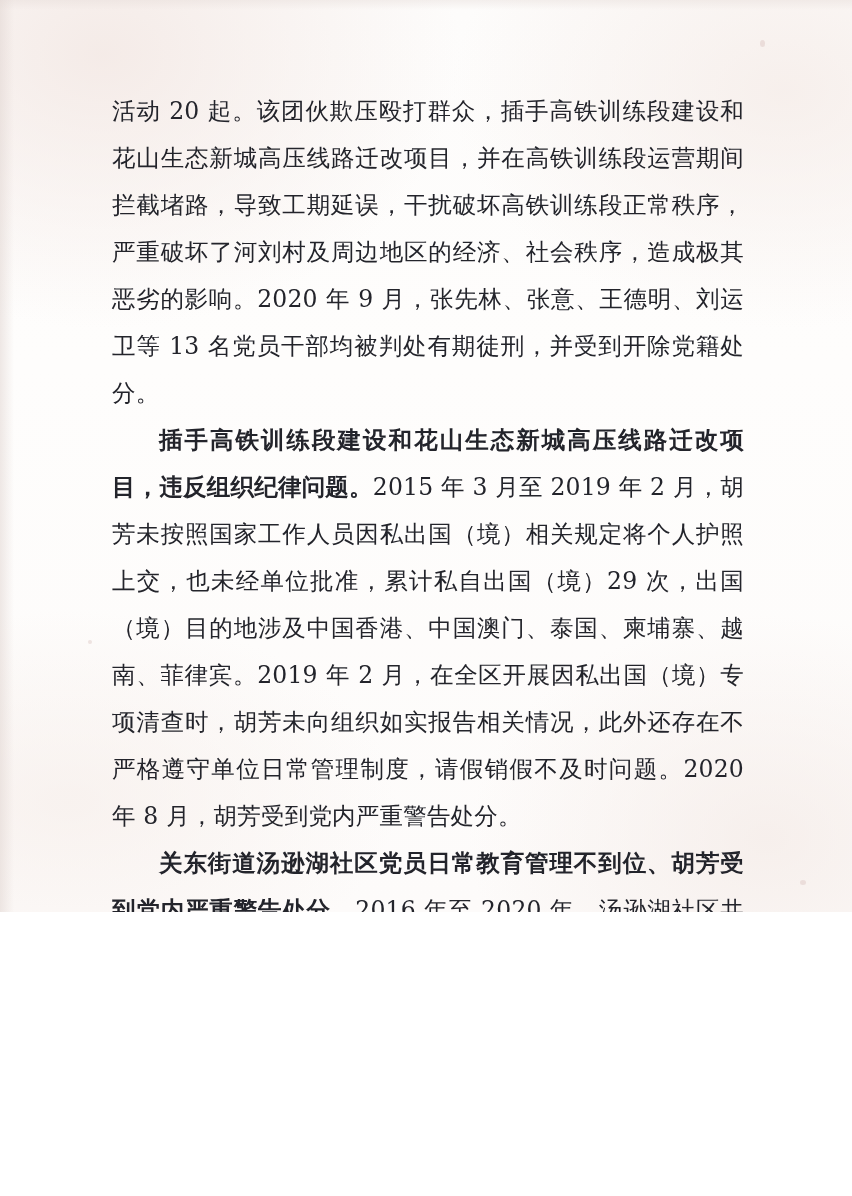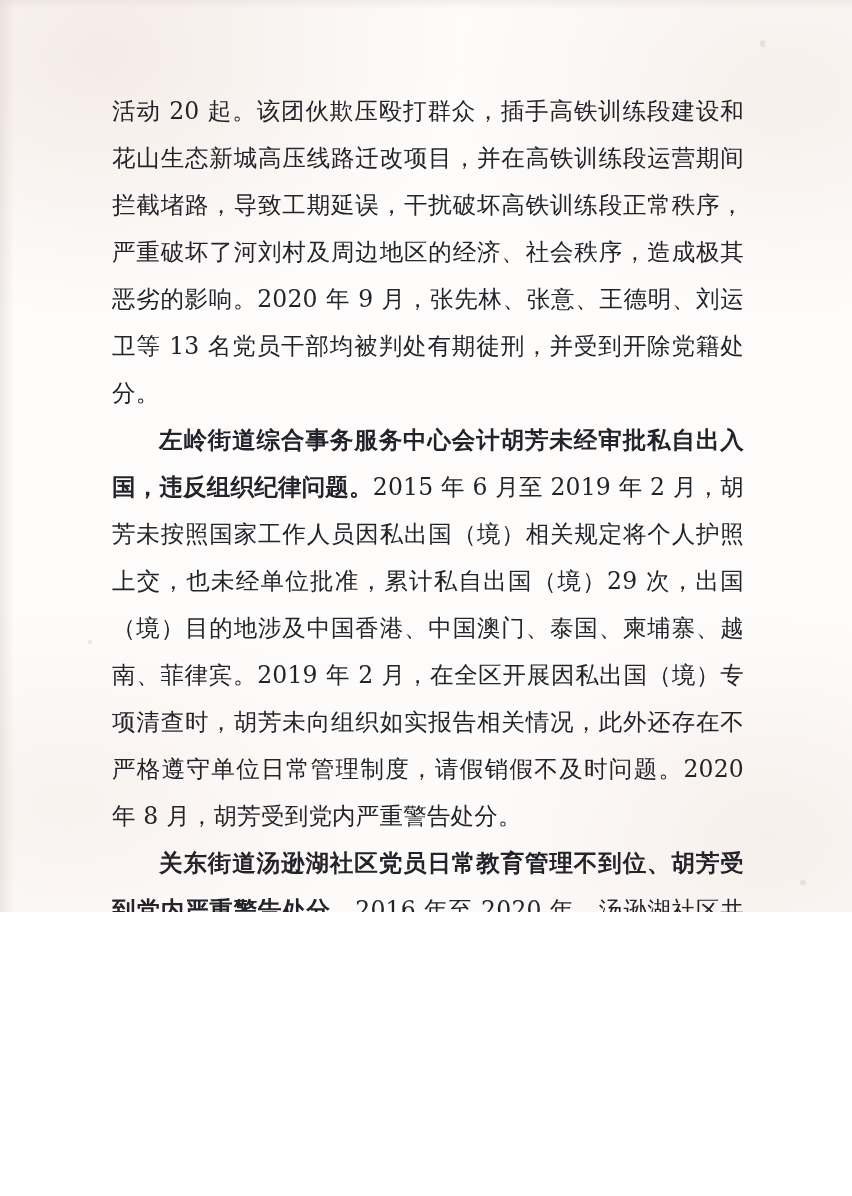--- a/index.html
+++ b/index.html
@@ -84,21 +84,21 @@
   <div class="scan-speck" style="left:800px; top:880px; width:6px; height:5px;"></div>
   <div class="scan-speck" style="left:64px; top:1010px; width:4px; height:6px;"></div>
 
   <div class="body-text">
 
     <p class="para">
       <span>活动 20 起。该团伙欺压殴打群众，插手高铁训练段建设和花山生态新城高压线路迁改项目，并在高铁训练段运营期间拦截堵路，导致工期延误，干扰破坏高铁训练段正常秩序，严重破坏了河刘村及周边地区的经济、社会秩序，造成极其恶劣的影响。2020 年 9 月，张先林、张意、王德明、刘运卫等 13 名党员干部均被判处有期徒刑，并受到开除党籍处分。</span>
     </p>
 
     <p class="para indent">
-      <span class="lead">左岭街道综合事务服务中心会计胡芳未经审批私自出入国，违反组织纪律问题。</span><span>2015 年 6 月至 2019 年 2 月，胡芳未按照国家工作人员因私出国（境）相关规定将个人护照上交，也未经单位批准，累计私自出国（境）29 次，出国（境）目的地涉及中国香港、中国澳门、泰国、柬埔寨、越南、菲律宾。2019 年 2 月，在全区开展因私出国（境）专项清查时，胡芳未向组织如实报告相关情况，此外还存在不严格遵守单位日常管理制度，请假销假不及时问题。2020 年 8 月，胡芳受到党内严重警告处分。</span>
+      <span class="lead">插手高铁训练段建设和花山生态新城高压线路迁改项目，违反组织纪律问题。</span><span>2015 年 3 月至 2019 年 2 月，胡芳未按照国家工作人员因私出国（境）相关规定将个人护照上交，也未经单位批准，累计私自出国（境）29 次，出国（境）目的地涉及中国香港、中国澳门、泰国、柬埔寨、越南、菲律宾。2019 年 2 月，在全区开展因私出国（境）专项清查时，胡芳未向组织如实报告相关情况，此外还存在不严格遵守单位日常管理制度，请假销假不及时问题。2020 年 8 月，胡芳受到党内严重警告处分。</span>
     </p>
 
     <p class="para indent">
       <span class="lead">关东街道汤逊湖社区党员日常教育管理不到位、胡芳受到党内严重警告处分。</span><span>2016 年至 2020 年，汤逊湖社区共有 14 名党员因斗殴、吸毒、盗窃、赌博等违法违规行为受党纪处分，其中，开除党籍 4 人，留党察看 3 人，严重警告 3 人，党内警告 4 人，此外该社区部分流动党员未参与组织生活。2020 年 7 月，汤逊湖社区分管党务副书记张开卫履行党员教育管理的主体责任不力，受到批评教育处理；纪检委员吴继香履行监督责任不力，受到批评教育处理。</span>
     </p>
 
   </div>
 </div>
 
 </body></html>

